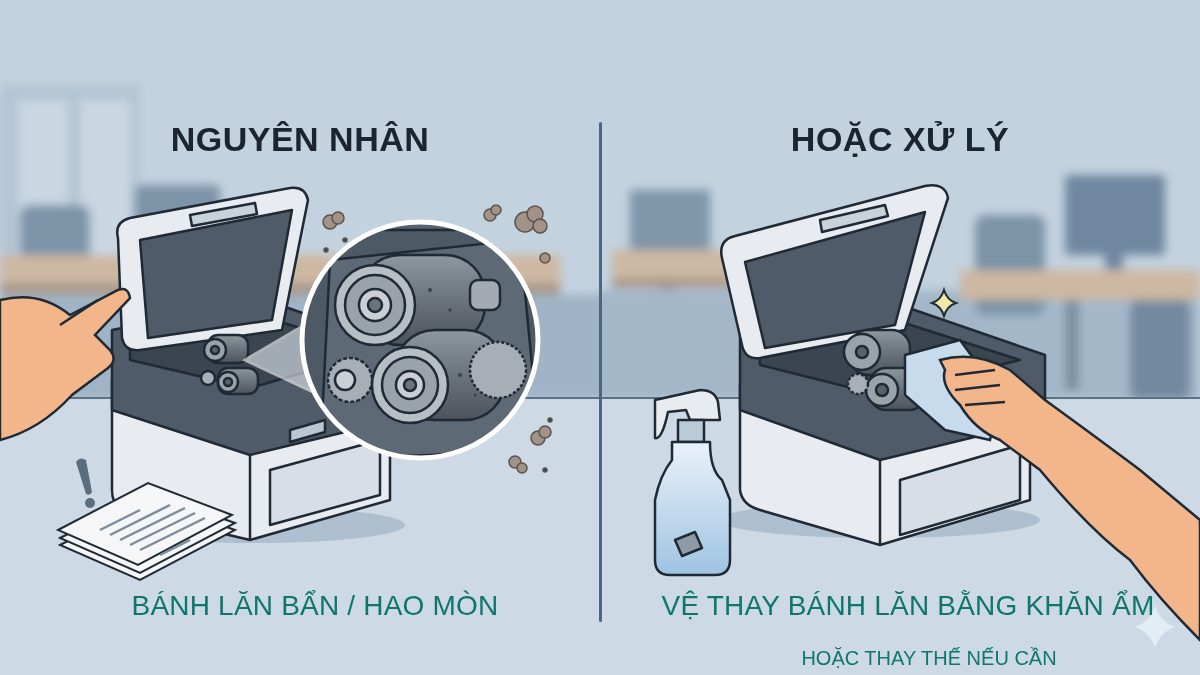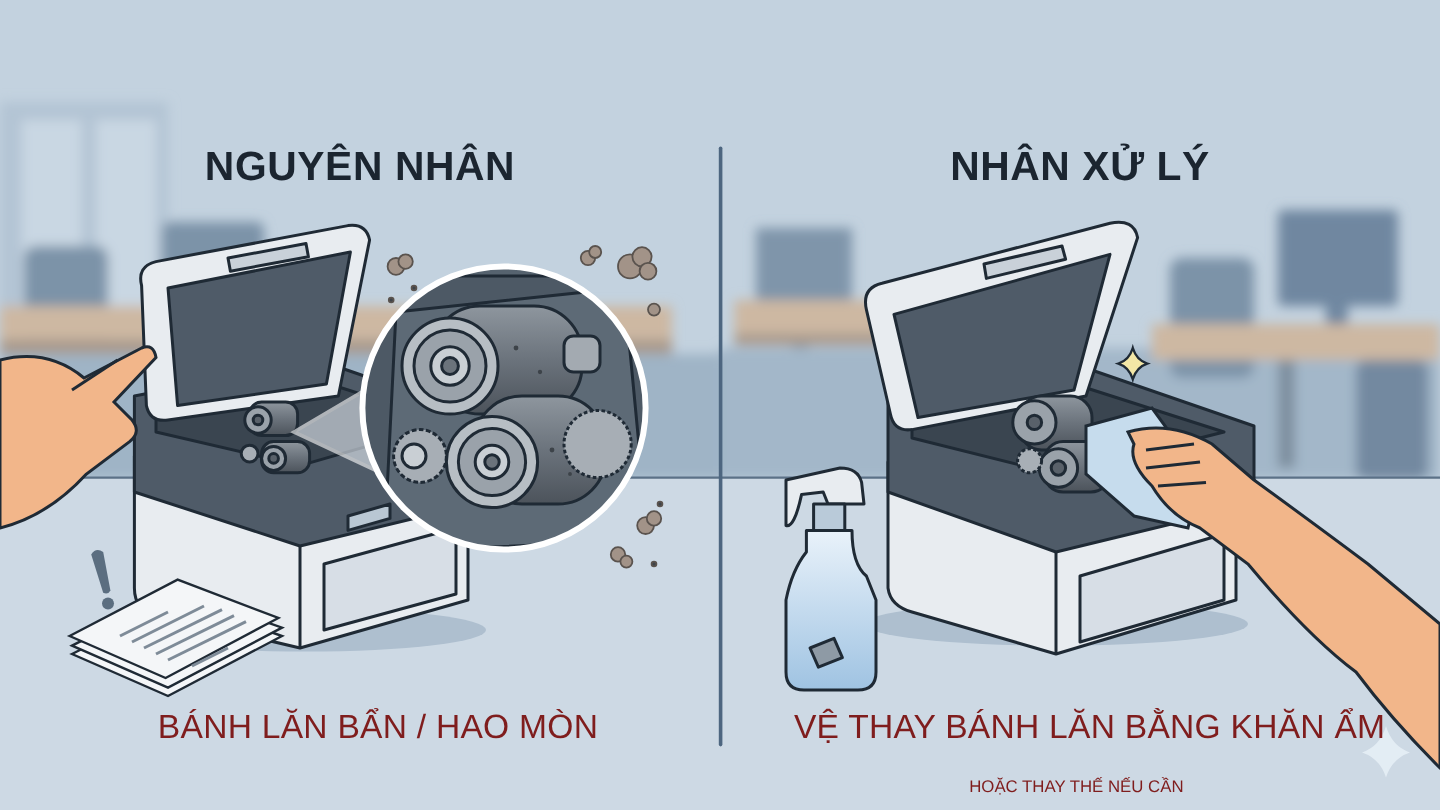--- a/index.html
+++ b/index.html
@@ -6,24 +6,24 @@
     body { width: 1200px; height: 675px; overflow: hidden; background: #c3d2df; font-family: "Liberation Sans", "DejaVu Sans", sans-serif; }
     .stage { position: relative; width: 1175px; height: 675px; }
     .bg-svg { position: absolute; left: 0; top: 0; width: 1200px; height: 675px; }
     .title {
       position: absolute; top: 120px; font-weight: 700; font-size: 34px; color: #1b2530;
       letter-spacing: 0.5px; white-space: nowrap; transform: translateX(-50%);
     }
     .title.left { left: 300px; }
     .title.right { left: 900px; }
     .caption {
-      position: absolute; font-weight: 400; color: #7f1d1d; white-space: nowrap; transform: translateX(-50%);
+      position: absolute; font-weight: 400; color: #0f766e; white-space: nowrap; transform: translateX(-50%);
     }
     .caption.main { font-size: 28px; top: 590px; letter-spacing: 0.2px; }
-    .caption.sub { font-size: 14px; top: 647px; }
+    .caption.sub { font-size: 20px; top: 647px; margin-left: 32px; }
     .caption.left-main { left: 315px; }
     .caption.right-main { left: 908px; }
     .caption.right-sub { left: 897px; }
     .divider { position: absolute; left: 599px; top: 122px; width: 3px; height: 500px; background: #4d6680; border-radius: 2px; }
   </style>
 </head>
 <body>
 
 <div class="stage">
   <svg class="bg-svg" viewBox="0 0 1200 675" xmlns="http://www.w3.org/2000/svg">
@@ -218,18 +218,18 @@
       <path d="M672 442 L710 442 Q710 470 722 480 L730 500 L730 560 Q730 575 715 575 L670 575 Q655 575 655 560 L655 500 Q660 475 672 460 Z" fill="url(#waterG)"></path>
       <path d="M675 540 L695 532 L702 548 L682 556 Z" fill="#8e9aa5"></path>
     </g>
 
     <path d="M1155 605 Q1160 622 1175 627 Q1160 632 1155 648 Q1150 632 1135 627 Q1150 622 1155 605 Z" fill="#e6eef5" opacity="0.9"></path>
   </svg>
 
   <div class="divider"></div>
 
   <div class="title left">NGUYÊN NHÂN</div>
-  <div class="title right">NHÂN XỬ LÝ</div>
+  <div class="title right">HOẶC XỬ LÝ</div>
 
   <div class="caption main left-main">BÁNH LĂN BẨN / HAO MÒN</div>
   <div class="caption main right-main">VỆ THAY BÁNH LĂN BẰNG KHĂN ẨM</div>
   <div class="caption sub right-sub">HOẶC THAY THẾ NẾU CẦN</div>
 </div>
 
 </body></html>

